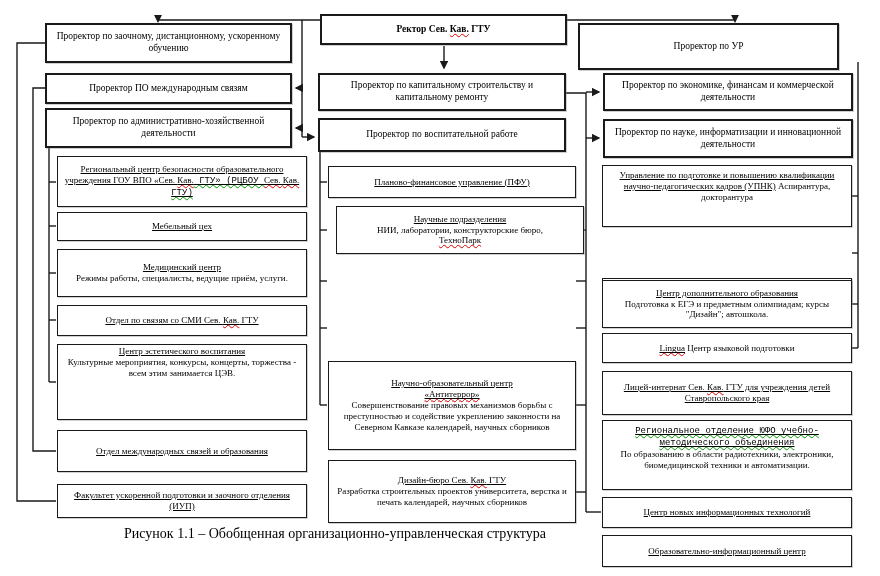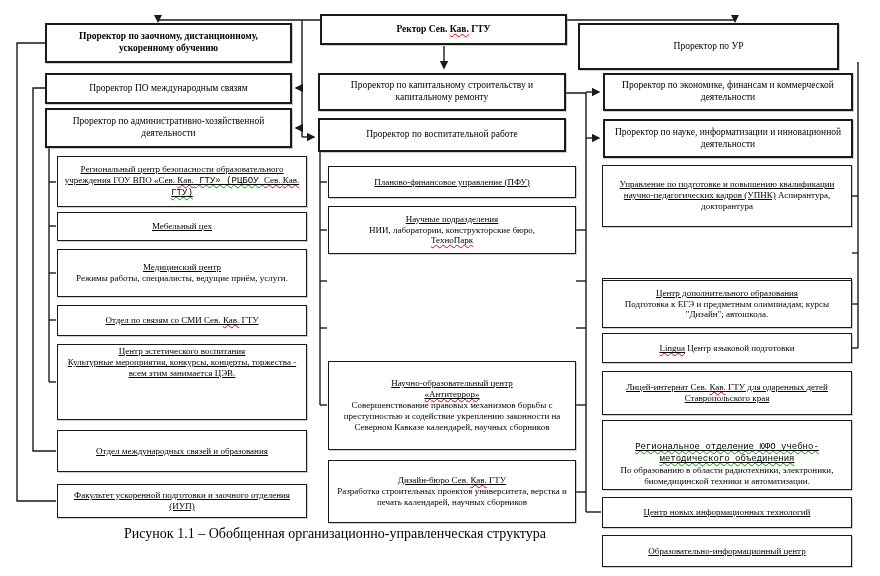--- a/index.html
+++ b/index.html
@@ -83,86 +83,86 @@
     </div>
   <div class="box tier1" style="left:318px;top:73px;width:248px;height:38px;">
       <div><span>Проректор по капитальному строительству и капитальному ремонту</span></div>
     </div>
   <div class="box tier1" style="left:318px;top:118px;width:248px;height:34px;align-items:center;">
       <div><span>Проректор по воспитательной работе</span></div>
     </div>
   <div class="box" style="left:328px;top:166px;width:248px;height:32px;">
       <div><span class="u">Планово-финансовое управление (ПФУ)</span></div>
     </div>
-  <div class="box" style="left:328px;top:206px;width:248px;height:48px;">
+  <div class="box" style="left:336px;top:206px;width:248px;height:48px;">
       <div><span class="u">Научные подразделения</span><br><span>НИИ, лаборатории, конструкторские бюро,</span><br><span class="sq-red">ТехноПарк</span></div>
     </div>
   <div class="box" style="left:328px;top:361px;width:248px;height:89px;">
       <div><span class="u">Научно-образовательный центр</span><br><span class="u"><span class="sq-red">«Антитеррор»</span></span><br><span>Совершенствование правовых механизмов борьбы с преступностью и содействие укреплению законности на Северном Кавказе календарей, научных сборников</span></div>
     </div>
   <div class="box" style="left:328px;top:460px;width:248px;height:63px;">
       <div><span class="u">Дизайн-бюро Сев. </span><span class="u"><span class="sq-red">Кав.</span></span><span class="u"> ГТУ</span><br><span>Разработка строительных проектов университета, верстка и печать календарей, научных сборников</span></div>
     </div>
 
-  <div class="box tier1" style="left:45px;top:23px;width:247px;height:40px;font-weight:bold;">
+  <div class="box tier1" style="left:45px;top:23px;width:247px;height:40px;">
       <div><span>Проректор по заочному, дистанционному, ускоренному обучению</span></div>
     </div>
   <div class="box tier1" style="left:45px;top:73px;width:247px;height:31px;">
       <div><span>Проректор ПО международным связям</span></div>
     </div>
   <div class="box tier1" style="left:45px;top:108px;width:247px;height:40px;">
       <div><span>Проректор по административно-хозяйственной деятельности</span></div>
     </div>
   <div class="box" style="left:57px;top:156px;width:250px;height:51px;">
       <div><span class="u">Региональный центр безопасности образовательного учреждения ГОУ ВПО «Сев. </span><span class="u"><span class="sq-red">Кав.</span></span><span class="u"><span class="sq-green"> ГТУ» (РЦБОУ </span></span><span class="u"><span class="sq-red">Сев. </span></span><span class="u"><span class="sq-red">Кав.</span></span><span class="u"><span class="sq-green"> ГТУ)</span></span></div>
     </div>
   <div class="box" style="left:57px;top:212px;width:250px;height:29px;">
       <div><span class="u">Мебельный цех</span></div>
     </div>
   <div class="box" style="left:57px;top:249px;width:250px;height:48px;">
       <div><span class="u">Медицинский центр</span><br><span>Режимы работы, специалисты, ведущие приём, услуги.</span></div>
     </div>
   <div class="box" style="left:57px;top:305px;width:250px;height:31px;">
       <div><span class="u">Отдел по связям со СМИ Сев. </span><span class="u"><span class="sq-red">Кав.</span></span><span class="u"> ГТУ</span></div>
     </div>
-  <div class="box" style="left:57px;top:344px;width:250px;height:76px;align-items:flex-start;text-decoration:underline;">
+  <div class="box" style="left:57px;top:344px;width:250px;height:76px;align-items:flex-start;">
       <div><span class="u">Центр эстетического воспитания</span><br><span>Культурные мероприятия, конкурсы, концерты, торжества - всем этим занимается ЦЭВ.</span></div>
     </div>
   <div class="box" style="left:57px;top:430px;width:250px;height:42px;">
       <div><span class="u">Отдел международных связей и образования</span></div>
     </div>
   <div class="box" style="left:57px;top:484px;width:250px;height:34px;">
       <div><span class="u">Факультет ускоренной подготовки и заочного отделения (ИУП)</span></div>
     </div>
 
   <div class="box tier1" style="left:578px;top:23px;width:261px;height:47px;">
       <div><span>Проректор по УР</span></div>
     </div>
   <div class="box tier1" style="left:603px;top:73px;width:250px;height:38px;">
       <div><span>Проректор по экономике, финансам и коммерческой деятельности</span></div>
     </div>
   <div class="box tier1" style="left:603px;top:119px;width:250px;height:39px;">
       <div><span>Проректор по науке, информатизации и инновационной деятельности</span></div>
     </div>
-  <div class="box" style="left:602px;top:165px;width:250px;height:62px;align-items:flex-start;padding-top:13px;">
+  <div class="box" style="left:602px;top:165px;width:250px;height:62px;align-items:flex-start;padding-top:4px;">
       <div><span class="u">Управление по подготовке и повышению квалификации научно-педагогических кадров </span><span class="u">(УПНК)</span><span> Аспирантура, докторантура</span></div>
     </div>
   <div class="box" style="left:602px;top:233px;width:250px;height:26px;margin-top:45px;">
       <div><span class="u">Учебно-методическое управление</span><br><span>Факультеты</span></div>
     </div>
   <div class="box" style="left:602px;top:280px;width:250px;height:48px;">
       <div><span class="u">Центр дополнительного образования</span><br><span>Подготовка к ЕГЭ и предметным олимпиадам; курсы "Дизайн"; автошкола.</span></div>
     </div>
   <div class="box" style="left:602px;top:333px;width:250px;height:30px;">
       <div><span class="u"><span class="sq-red">Lingua</span></span><span> Центр языковой подготовки</span></div>
     </div>
   <div class="box" style="left:602px;top:371px;width:250px;height:44px;">
-      <div><span class="u">Лицей-интернат Сев. </span><span class="u"><span class="sq-red">Кав.</span></span><span class="u"> ГТУ для одаренных детей Ставропольского края</span></div>
+      <div><span class="u">Лицей-интернат Сев. </span><span class="u"><span class="sq-red">Кав.</span></span><span class="u"> ГТУ для учреждения детей Ставропольского края</span></div>
     </div>
-  <div class="box" style="left:602px;top:420px;width:250px;height:70px;align-items:flex-start;padding-top:20px;">
+  <div class="box" style="left:602px;top:420px;width:250px;height:70px;align-items:flex-start;padding-top:4px;">
       <div><span class="u"><span class="sq-green">Региональное отделение ЮФО учебно-методического объединения</span></span><br><span>По образованию в области радиотехники, электроники, биомедицинской техники и автоматизации.</span></div>
     </div>
   <div class="box" style="left:602px;top:497px;width:250px;height:31px;">
       <div><span class="u">Центр новых информационных технологий</span></div>
     </div>
   <div class="box" style="left:602px;top:535px;width:250px;height:32px;">
       <div><span class="u">Образовательно-информационный центр</span></div>
     </div>
 
   <div id="caption">Рисунок 1.1 – Обобщенная организационно-управленческая структура</div>

